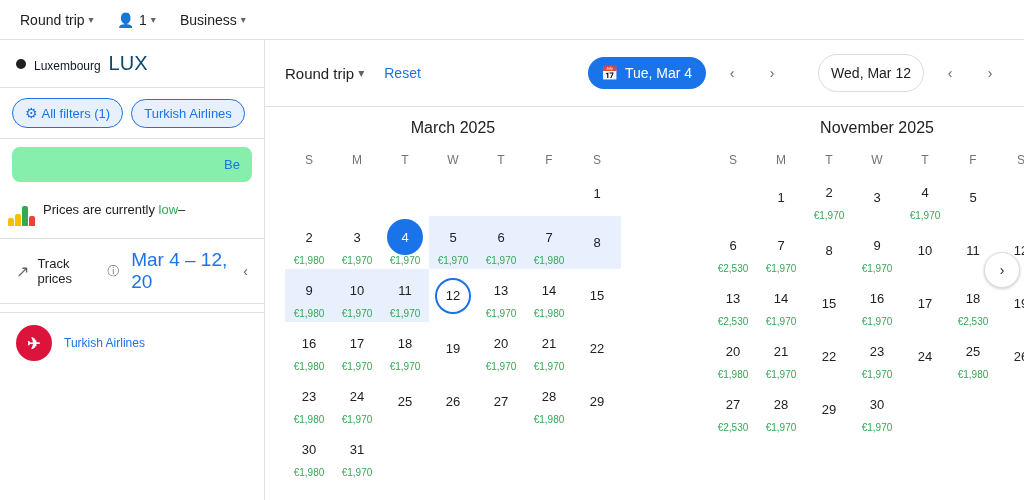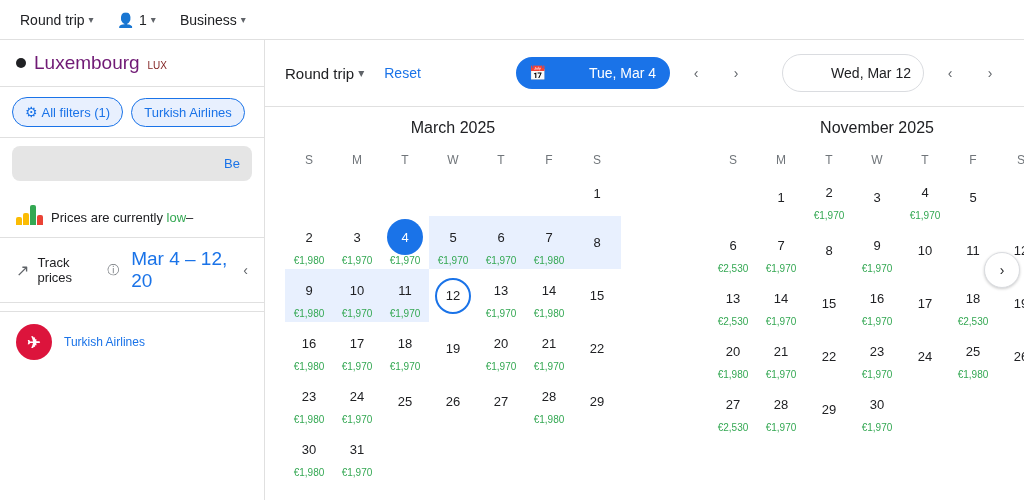--- a/index.html
+++ b/index.html
@@ -44,28 +44,28 @@
     .filter-btn.active { background: #e8f0fe; border-color: #1a73e8; color: #1a73e8; }
     .filter-chip {
       padding: 6px 12px; border: 1px solid #dadce0; border-radius: 20px;
       font-size: 13px; cursor: pointer; white-space: nowrap;
       background: #e8f0fe; color: #1a73e8; border-color: #1a73e8;
     }
 
     
     .blue-box {
       margin: 8px 12px; padding: 10px 12px;
-      background: #e5e5e5; border-radius: 8px;
+      background: #86efac; border-radius: 8px;
       font-size: 13px; color: #1a73e8; text-align: right;
     }
 
     
     .prices-banner {
-      display: flex; align-items: flex-end; gap: 8px;
-      padding: 12px 16px; border-bottom: 1px solid #e0e0e0;
+      display: flex; align-items: flex-start; gap: 8px;
+      padding: 12px 8px; border-bottom: 1px solid #e0e0e0;
     }
     .price-bars { display: flex; gap: 1px; align-items: flex-end; height: 24px; }
     .bar { width: 6px; border-radius: 2px 2px 0 0; }
     .prices-text { font-size: 13px; color: #202124; }
     .prices-low { color: #34a853; font-weight: 500; }
 
     
     .track-prices {
       display: flex; align-items: center; gap: 8px;
       padding: 10px 16px; border-bottom: 1px solid #e0e0e0;
@@ -111,21 +111,21 @@
     .reset-btn {
       font-size: 14px; color: #1a73e8; cursor: pointer; font-weight: 500;
       margin-left: 8px;
     }
     .date-pill {
       display: flex; align-items: center; gap: 6px;
       padding: 6px 12px; border: 2px solid #1a73e8; border-radius: 24px;
       cursor: pointer; margin-left: auto;
     }
     .date-pill.active { background: #1a73e8; color: #fff; }
-    .date-pill-text { font-size: 14px; font-weight: 500; margin-left: 36px; }
+    .date-pill-text { font-size: 14px; font-weight: 500; }
     .date-nav-btn {
       width: 28px; height: 28px; border-radius: 50%; border: none;
       background: transparent; cursor: pointer; font-size: 14px; color: #5f6368;
       display: flex; align-items: center; justify-content: center;
     }
     .date-separator { font-size: 14px; color: #5f6368; margin: 0 4px; }
     .date-pill2 {
       display: flex; align-items: center; gap: 4px;
       padding: 10px 12px; border: 1px solid #dadce0; border-radius: 24px;
       cursor: pointer;
@@ -180,22 +180,22 @@
     <span class="chevron">▾</span>
   </div>
 </div>
 
 <div class="left-panel">
 
   <div class="search-bar">
     <div class="search-dot"></div>
     <div>
       <div>
-        <span style="font-size:19px;color:#701a75;margin-top:30px;">Luxembourg</span>
-        <span style="font-size:10px;color:#7f1d1d;margin-left:4px;">LUX</span>
+        <span style="font-size:12px;color:#0f172a;margin-top:30px;">Luxembourg</span>
+        <span style="font-size:20px;color:#0c4a6e;margin-left:4px;">LUX</span>
       </div>
     </div>
   </div>
 
   <div class="filters-row">
     <div class="filter-btn active">
       <span style="font-size:14px">⚙</span>
       <span>All filters (1)</span>
     </div>
     <div class="filter-chip">

